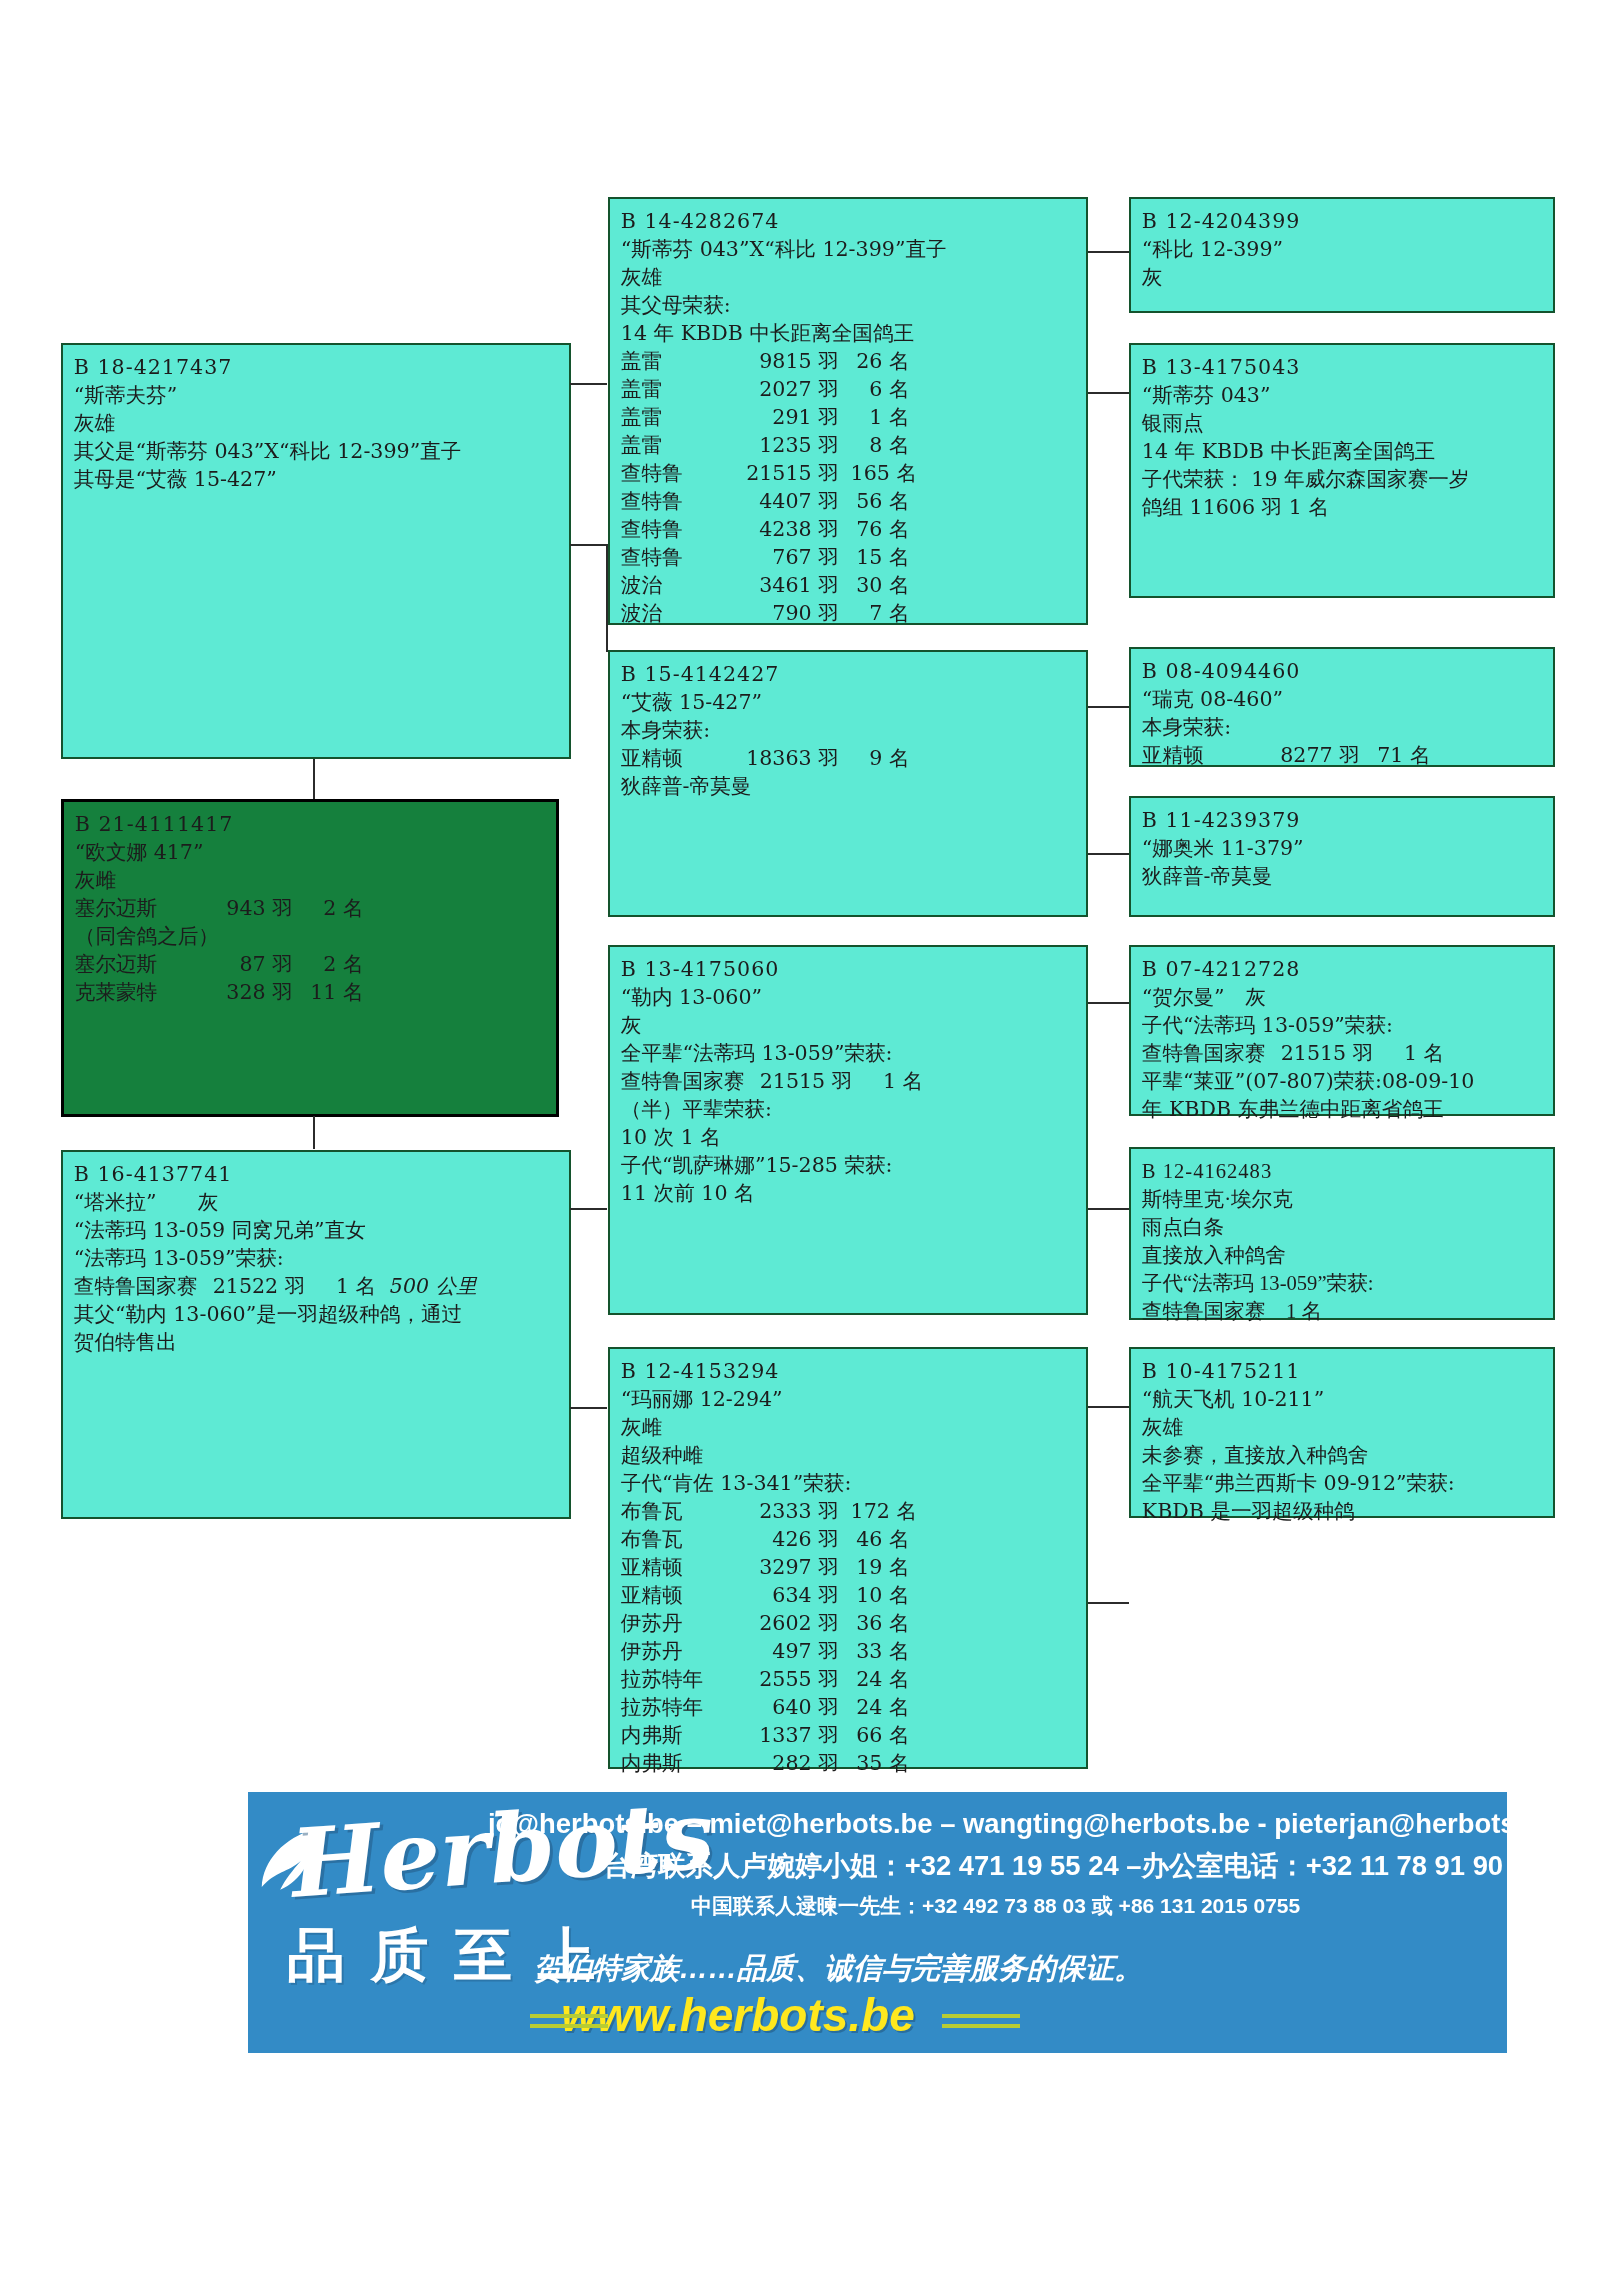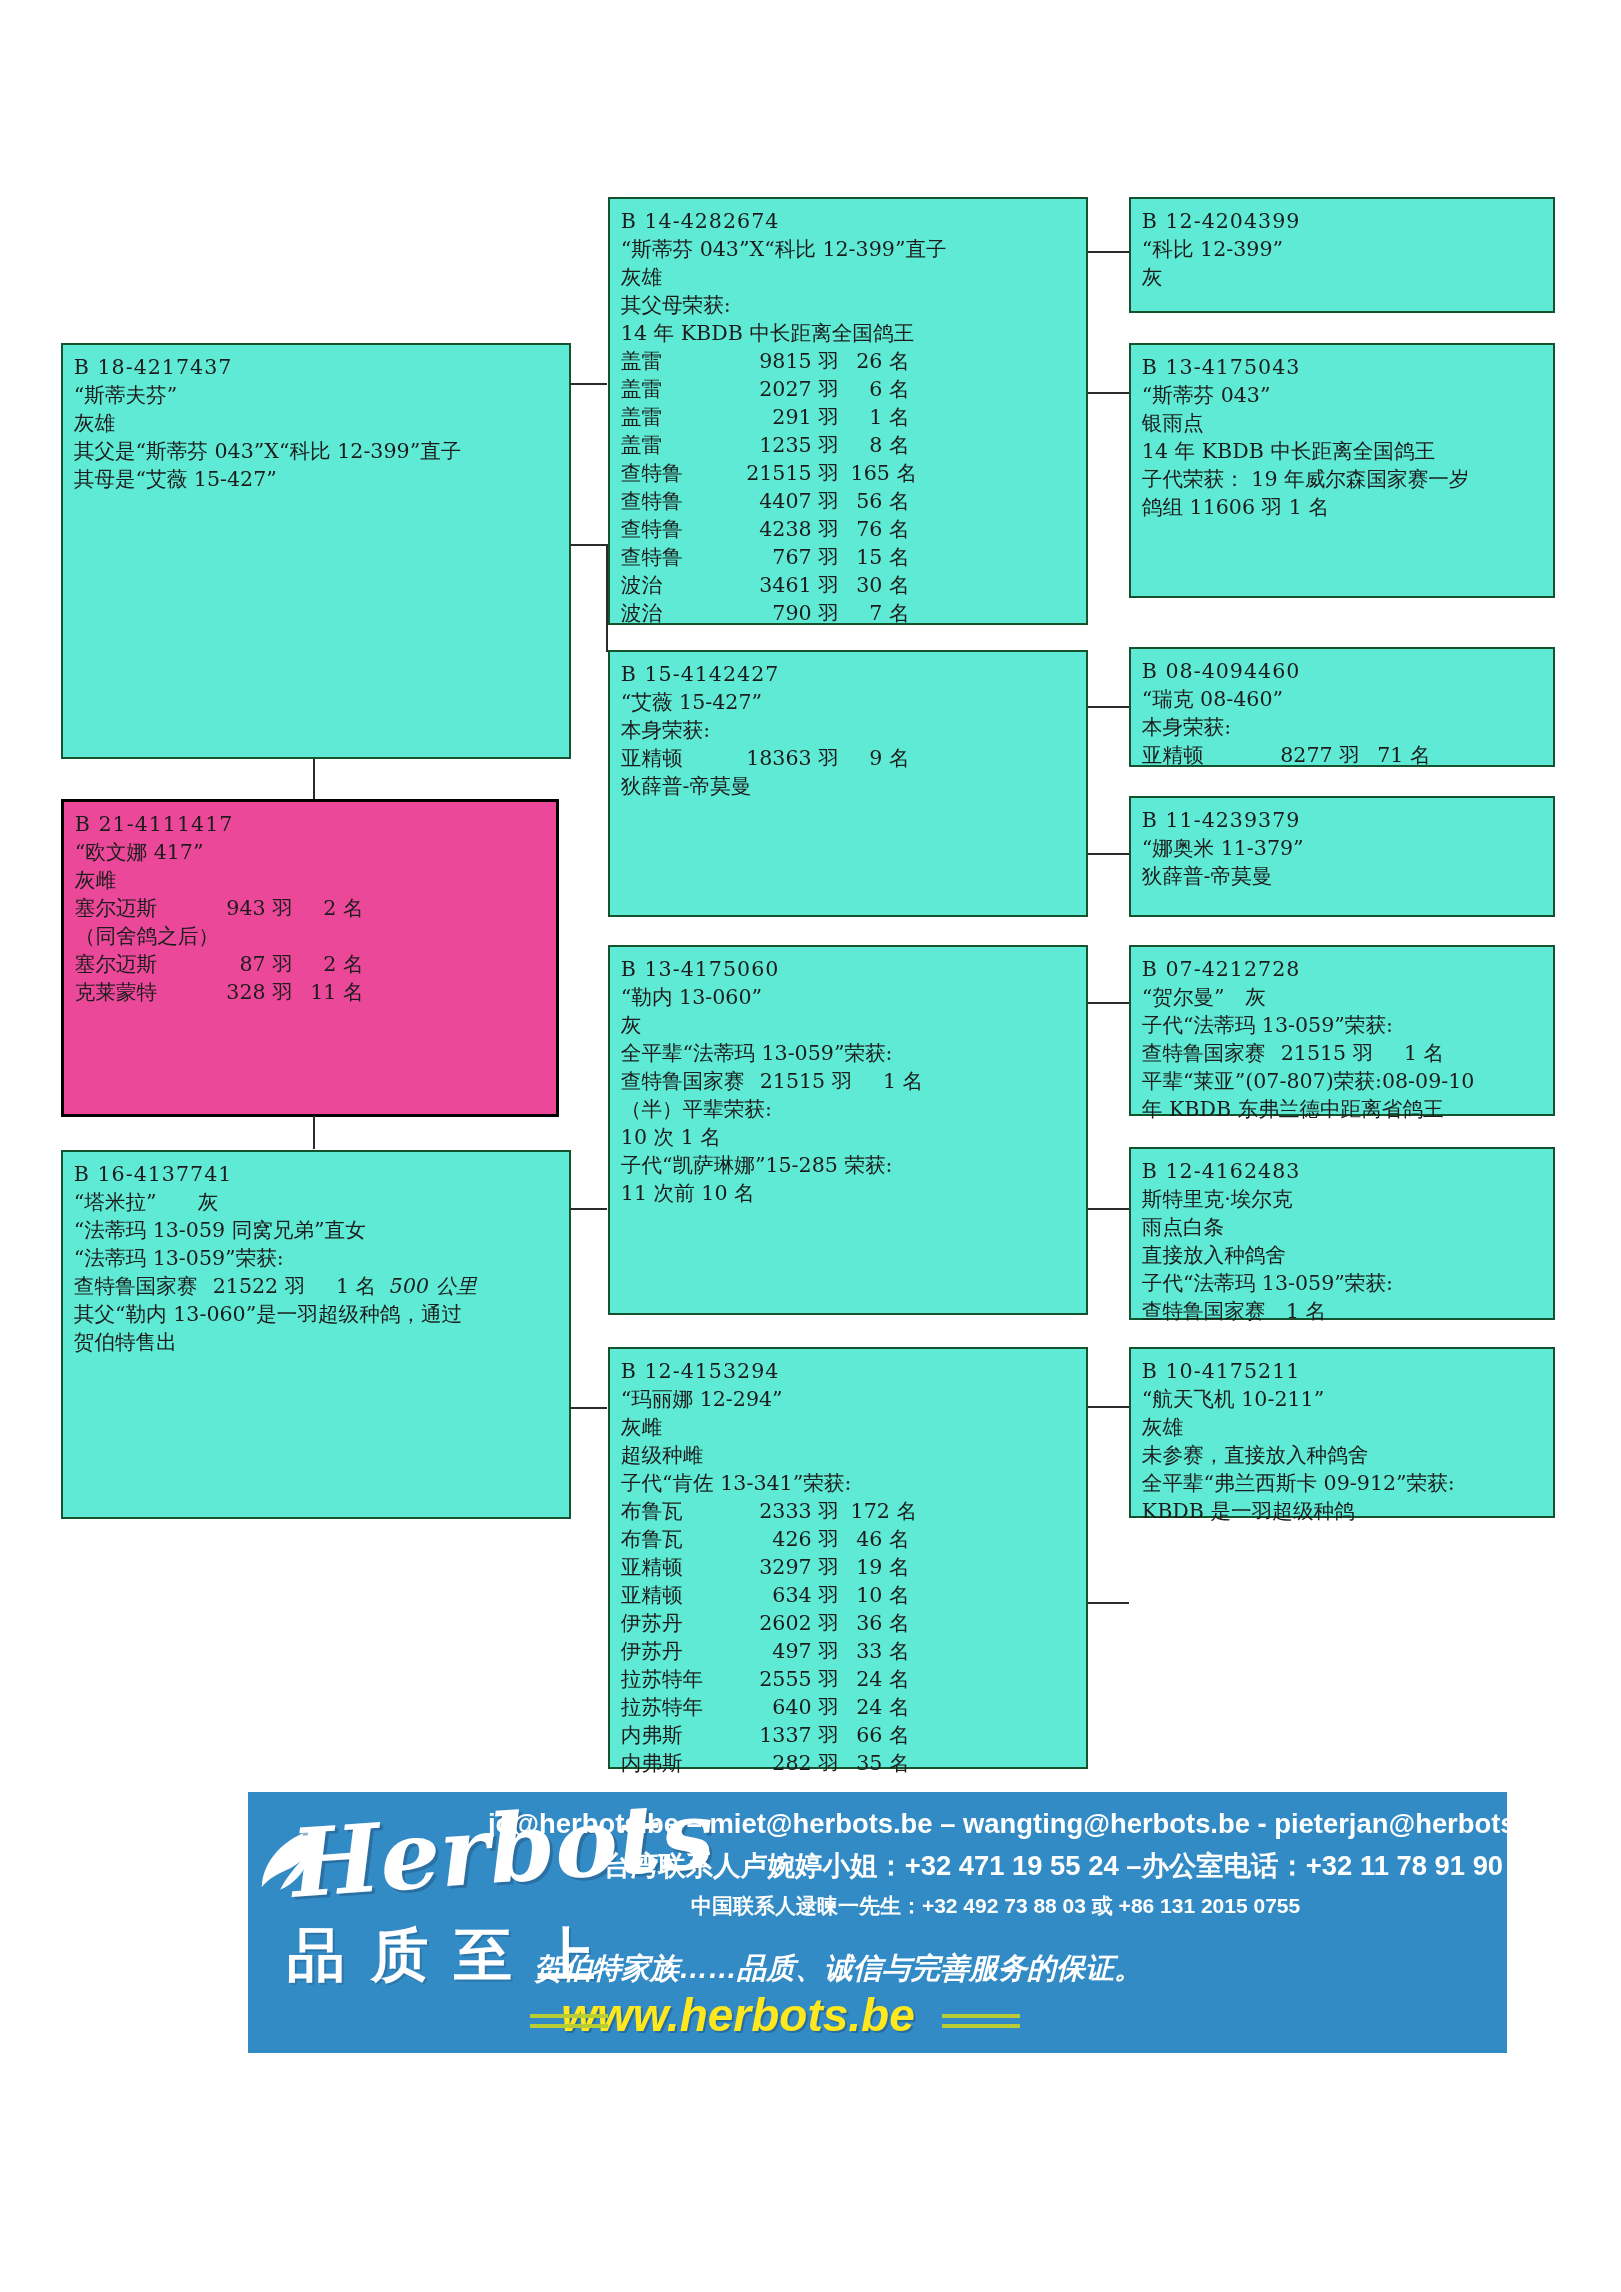--- a/index.html
+++ b/index.html
@@ -1,20 +1,20 @@
 <!DOCTYPE html>
 <html><head>
 <meta charset="utf-8">
 <style>
   html,body{margin:0;padding:0;background:#ffffff;}
   #page{position:relative;width:1621px;height:2293px;background:#ffffff;overflow:hidden;
         font-family:"DejaVu Serif","Liberation Serif",serif;color:#1c1c1c;}
   .box{position:absolute;border:2px solid #14532d;background:#5eead4;box-sizing:border-box;
        padding:7.8px 10.8px;font-size:20.6px;line-height:28px;}
-  .box.subject{border:3.9px solid #000000;background:#ec4899;}
+  .box.subject{border:3.9px solid #000000;background:#15803d;}
   .ring{white-space:pre;letter-spacing:1px;}
   .bl{white-space:pre;min-height:28px;}
   .bl span:empty{display:none;}
   .lv{display:inline-block;min-width:110px;}
   .ln{display:inline-block;min-width:108px;text-align:right;padding-right:11.8px;}
   .lr{display:inline-block;min-width:59px;text-align:right;}
   .lx{padding-left:13.7px;font-style:italic;}
   .conn{position:absolute;background:#2b2b2b;}
   
   #banner{position:absolute;left:248px;top:1792px;width:1259px;height:261px;background:#338bc6;
@@ -181,21 +181,21 @@
     <div class="ring">B 07-4212728</div>
     <div>
         <div class="bl"><span class="lt">“贺尔曼”　灰</span></div>
         <div class="bl"><span class="lt">子代“法蒂玛 13-059”荣获:</span></div>
         <div class="bl"><span class="lv">查特鲁国家赛</span><span class="ln">21515 羽</span><span class="lr">1 名</span></div>
         <div class="bl"><span class="lt">平辈“莱亚”(07-807)荣获:08-09-10</span></div>
         <div class="bl"><span class="lt">年 KBDB 东弗兰德中距离省鸽王</span></div>
       </div>
   </div>
 
-  <div class="box" style="left:1129px;top:1147px;width:426px;height:173px;">
+  <div class="box" style="left:1129px;top:1147px;width:426px;height:173px;font-family:Liberation Serif, serif;">
     <div class="ring">B 12-4162483</div>
     <div>
         <div class="bl"><span class="lt">斯特里克·埃尔克</span></div>
         <div class="bl"><span class="lt">雨点白条</span></div>
         <div class="bl"><span class="lt">直接放入种鸽舍</span></div>
         <div class="bl"><span class="lt">子代“法蒂玛 13-059”荣获:</span></div>
         <div class="bl"><span class="lt">查特鲁国家赛　1 名</span></div>
       </div>
   </div>
 

